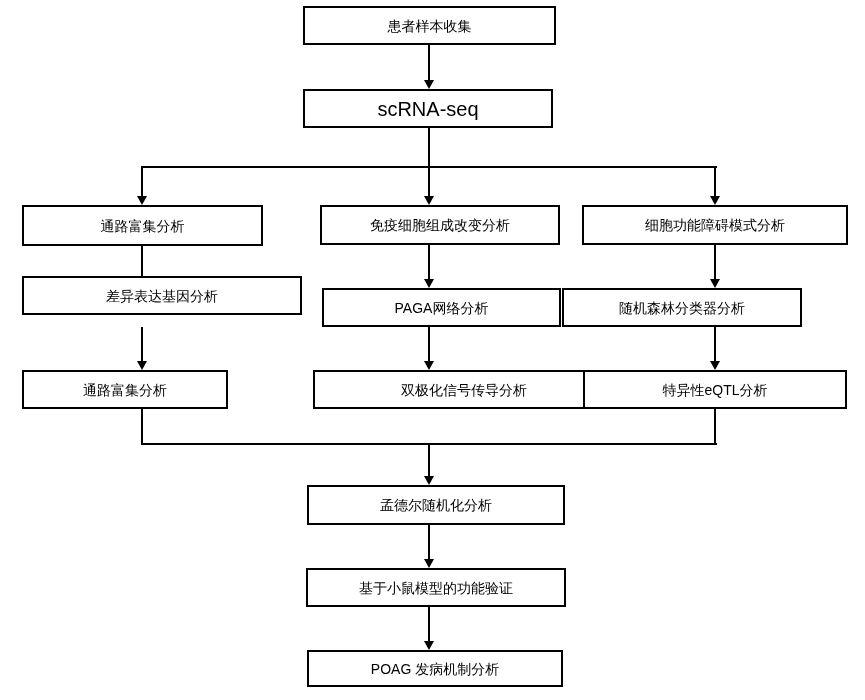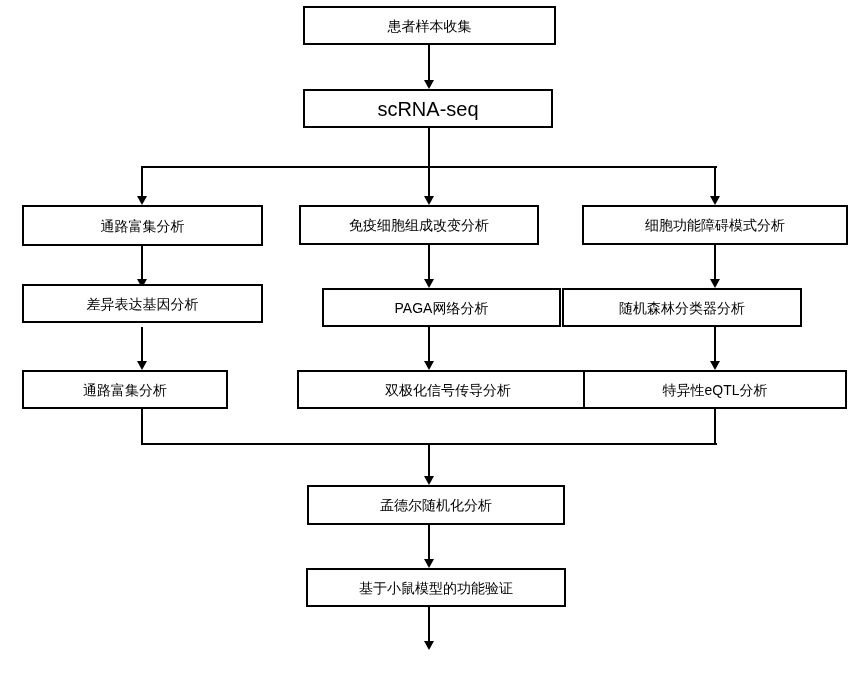--- a/index.html
+++ b/index.html
@@ -60,60 +60,61 @@
   <div class="vline" style="left:141px;top:166px;width:2px;height:31px"></div>
   <div class="ah" style="left:137px;top:196px"></div>
 
   <div class="vline" style="left:428px;top:166px;width:2px;height:31px"></div>
   <div class="ah" style="left:424px;top:196px"></div>
 
   <div class="vline" style="left:714px;top:166px;width:2px;height:31px"></div>
   <div class="ah" style="left:710px;top:196px"></div>
 
   <div class="node" style="left:22px;top:205px;width:241px;height:41px">通路富集分析</div>
-  <div class="node" style="left:299px;top:205px;width:240px;height:40px">免疫细胞组成改变分析</div>
+  <div class="node" style="left:320px;top:205px;width:240px;height:40px">免疫细胞组成改变分析</div>
   <div class="node" style="left:582px;top:205px;width:266px;height:40px">细胞功能障碍模式分析</div>
 
   <div class="vline" style="left:141px;top:246px;width:2px;height:34px"></div>
   <div class="ah" style="left:137px;top:279px"></div>
 
   <div class="vline" style="left:428px;top:245px;width:2px;height:35px"></div>
   <div class="ah" style="left:424px;top:279px"></div>
 
   <div class="vline" style="left:714px;top:245px;width:2px;height:35px"></div>
   <div class="ah" style="left:710px;top:279px"></div>
 
-  <div class="node" style="left:22px;top:284px;width:241px;height:39px">差异表达基因分析</div>
+  <div class="node" style="left:22px;top:276px;width:280px;height:39px">差异表达基因分析</div>
   <div class="node" style="left:322px;top:288px;width:239px;height:39px">PAGA网络分析</div>
   <div class="node" style="left:562px;top:288px;width:240px;height:39px">随机森林分类器分析</div>
 
   <div class="vline" style="left:141px;top:327px;width:2px;height:35px"></div>
   <div class="ah" style="left:137px;top:361px"></div>
 
   <div class="vline" style="left:428px;top:327px;width:2px;height:35px"></div>
   <div class="ah" style="left:424px;top:361px"></div>
 
   <div class="vline" style="left:714px;top:327px;width:2px;height:35px"></div>
   <div class="ah" style="left:710px;top:361px"></div>
 
   <div class="node" style="left:22px;top:370px;width:206px;height:39px">通路富集分析</div>
-  <div class="node" style="left:297px;top:370px;width:302px;height:39px">双极化信号传导分析</div>
+  <div class="node" style="left:313px;top:370px;width:302px;height:39px">双极化信号传导分析</div>
   <div class="node" style="left:583px;top:370px;width:264px;height:39px">特异性eQTL分析</div>
 
   <div class="vline" style="left:141px;top:409px;width:2px;height:36px"></div>
   <div class="vline" style="left:714px;top:409px;width:2px;height:36px"></div>
   <div class="hline" style="left:141px;top:443px;width:576px;height:2px"></div>
 
   <div class="vline" style="left:428px;top:445px;width:2px;height:32px"></div>
   <div class="ah" style="left:424px;top:476px"></div>
 
   <div class="node" style="left:307px;top:485px;width:258px;height:40px">孟德尔随机化分析</div>
 
   <div class="vline" style="left:428px;top:525px;width:2px;height:35px"></div>
   <div class="ah" style="left:424px;top:559px"></div>
 
   <div class="node" style="left:306px;top:568px;width:260px;height:39px">基于小鼠模型的功能验证</div>
 
   <div class="vline" style="left:428px;top:607px;width:2px;height:35px"></div>
   <div class="ah" style="left:424px;top:641px"></div>
 
+  <div class="node" style="left:307px;top:650px;width:256px;height:37px">POAG 发病机制分析</div>
 
 </div>
 
 </body></html>

